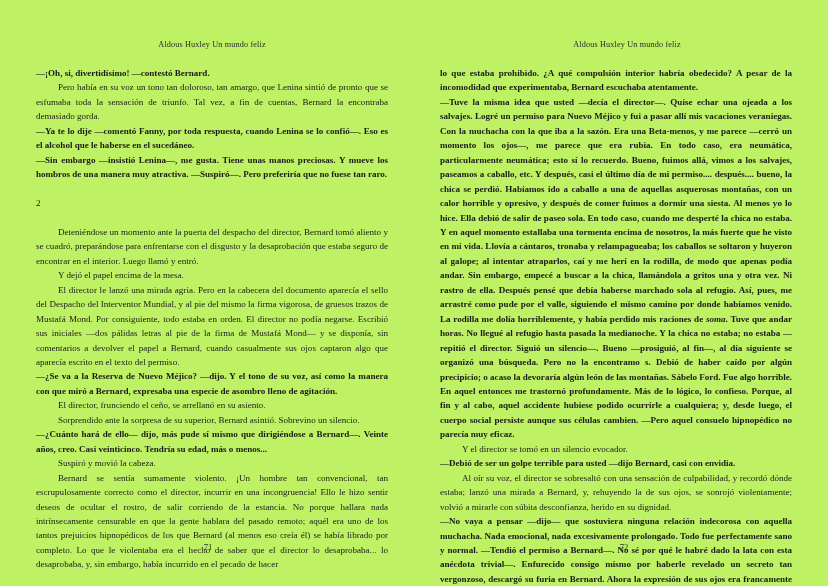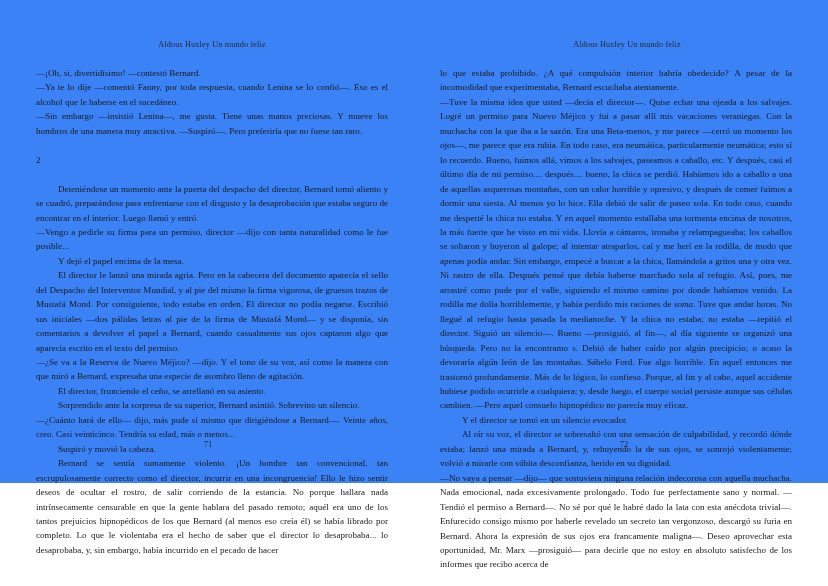--- a/index.html
+++ b/index.html
@@ -17,23 +17,23 @@
   }
   .spread {
     width: 828px;
     height: 586px;
     display: flex;
     flex-direction: row;
     position: relative;
   }
   .page {
     width: 414px;
-    height: 483px;
+    height: 586px;
     position: relative;
-    background: #3b82f6;
+    background: #bef264;
   }
   .page-header {
     position: absolute;
     top: 40px;
     left: 0;
     width: 414px;
     text-align: center;
     font-size: 8.2px;
     letter-spacing: 0.15px;
     color: #2a2a2a;
@@ -58,21 +58,21 @@
   .page-right .textblock {
     left: 447px;
     width: 352px;
   }
   .page-right .textblock { left: 26px; width: 352px; }
   p {
     margin: 0;
     text-align: justify;
   }
   p.indent { text-indent: 22px; }
-  p.noindent { text-indent: 0; }
+  p.noindent { text-indent: 0; font-weight: bold; }
   .section-num {
     margin: 0;
     text-indent: 0;
     font-size: 9.05px;
     line-height: 14.45px;
   }
   .gap-before { margin-top: 14.45px; }
   .gap-after { margin-bottom: 14.45px; }
   em { font-style: italic; }
   .folio {
@@ -89,42 +89,43 @@
 </style>
 </head>
 <body>
 
 <div class="spread">
 
   <div class="page page-left">
     <div class="page-header">Aldous Huxley Un mundo feliz</div>
     <div class="textblock">
       <p class="noindent">—¡Oh, si, divertidísimo! —contestó Bernard.</p>
+      <p class="indent">Pero había en su voz un tono tan doloroso, tan amargo, que Lenina sintió de pronto que se esfumaba toda la sensación de triunfo. Tal vez, a fin de cuentas, Bernard la encontraba demasiado gorda.</p>
       <p class="noindent">—Ya te lo dije —comentó Fanny, por toda respuesta, cuando Lenina se lo confió—. Eso es el alcohol que le haberse en el sucedáneo.</p>
       <p class="noindent">—Sin embargo —insistió Lenina—, me gusta. Tiene unas manos preciosas. Y mueve los hombros de una manera muy atractiva. —Suspiró—. Pero preferiría que no fuese tan raro.</p>
       <p class="section-num gap-before gap-after">2</p>
       <p class="indent">Deteniéndose un momento ante la puerta del despacho del director, Bernard tomó aliento y se cuadró, preparándose para enfrentarse con el disgusto y la desaprobación que estaba seguro de encontrar en el interior. Luego llamó y entró.</p>
-      <p class="noindent">—Vengo a pedirle su firma para un permiso, director —dijo con tanta naturalidad como le fue posible...</p>
       <p class="indent">Y dejó el papel encima de la mesa.</p>
       <p class="indent">El director le lanzó una mirada agria. Pero en la cabecera del documento aparecía el sello del Despacho del Interventor Mundial, y al pie del mismo la firma vigorosa, de gruesos trazos de Mustafá Mond. Por consiguiente, todo estaba en orden. El director no podía negarse. Escribió sus iniciales —dos pálidas letras al pie de la firma de Mustafá Mond— y se disponía, sin comentarios a devolver el papel a Bernard, cuando casualmente sus ojos captaron algo que aparecía escrito en el texto del permiso.</p>
       <p class="noindent">—¿Se va a la Reserva de Nuevo Méjico? —dijo. Y el tono de su voz, así como la manera con que miró a Bernard, expresaba una especie de asombro lleno de agitación.</p>
       <p class="indent">El director, frunciendo el ceño, se arrellanó en su asiento.</p>
       <p class="indent">Sorprendido ante la sorpresa de su superior, Bernard asintió. Sobrevino un silencio.</p>
       <p class="noindent">—¿Cuánto hará de ello— dijo, más pude sí mismo que dirigiéndose a Bernard—. Veinte años, creo. Casi veinticinco. Tendría su edad, más o menos...</p>
       <p class="indent">Suspiró y movió la cabeza.</p>
       <p class="indent">Bernard se sentía sumamente violento. ¡Un hombre tan convencional, tan escrupulosamente correcto como el director, incurrir en una incongruencia! Ello le hizo sentir deseos de ocultar el rostro, de salir corriendo de la estancia. No porque hallara nada intrínsecamente censurable en que la gente hablara del pasado remoto; aquél era uno de los tantos prejuicios hipnopédicos de los que Bernard (al menos eso creía él) se había librado por completo. Lo que le violentaba era el hecho de saber que el director lo desaprobaba... lo desaprobaba, y, sin embargo, había incurrido en el pecado de hacer</p>
     </div>
     <div class="folio">71</div>
   </div>
 
   <div class="page page-right">
     <div class="page-header">Aldous Huxley Un mundo feliz</div>
     <div class="textblock">
       <p class="noindent">lo que estaba prohibido. ¿A qué compulsión interior habría obedecido? A pesar de la incomodidad que experimentaba, Bernard escuchaba atentamente.</p>
       <p class="noindent"><span>—Tuve la misma idea que usted —decía el director—. Quise echar una ojeada a los salvajes. Logré un permiso para Nuevo Méjico y fui a pasar allí mis vacaciones veraniegas. Con la muchacha con la que iba a la sazón. Era una Beta-menos, y me parece —cerró un momento los ojos—, me parece que era rubia. En todo caso, era neumática, particularmente neumática; esto sí lo recuerdo. Bueno, fuimos allá, vimos a los salvajes, paseamos a caballo, etc. Y después, casi el último día de mi permiso.... después.... bueno, la chica se perdió. Habíamos ido a caballo a una de aquellas asquerosas montañas, con un calor horrible y opresivo, y después de comer fuimos a dormir una siesta. Al menos yo lo hice. Ella debió de salir de paseo sola. En todo caso, cuando me desperté la chica no estaba. Y en aquel momento estallaba una tormenta encima de nosotros, la más fuerte que he visto en mi vida. Llovía a cántaros, tronaba y relampagueaba; los caballos se soltaron y huyeron al galope; al intentar atraparlos, caí y me herí en la rodilla, de modo que apenas podía andar. Sin embargo, empecé a buscar a la chica, llamándola a gritos una y otra vez. Ni rastro de ella. Después pensé que debía haberse marchado sola al refugio. Así, pues, me arrastré como pude por el valle, siguiendo el mismo camino por donde habíamos venido. La rodilla me dolía horriblemente, y había perdido mis raciones de </span><em>soma</em><span>. Tuve que andar horas. No llegué al refugio hasta pasada la medianoche. Y la chica no estaba; no estaba —repitió el director. Siguió un silencio—. Bueno —prosiguió, al fin—, al día siguiente se organizó una búsqueda. Pero no la encontramo s. Debió de haber caído por algún precipicio; o acaso la devoraría algún león de las montañas. Sábelo Ford. Fue algo horrible. En aquel entonces me trastornó profundamente. Más de lo lógico, lo confieso. Porque, al fin y al cabo, aquel accidente hubiese podido ocurrirle a cualquiera; y, desde luego, el cuerpo social persiste aunque sus células cambien. —Pero aquel consuelo hipnopédico no parecía muy eficaz.</span></p>
       <p class="indent">Y el director se tomó en un silencio evocador.</p>
+      <p class="noindent">—Debió de ser un golpe terrible para usted —dijo Bernard, casi con envidia.</p>
       <p class="indent">Al oír su voz, el director se sobresaltó con una sensación de culpabilidad, y recordó dónde estaba; lanzó una mirada a Bernard, y, rehuyendo la de sus ojos, se sonrojó violentamente; volvió a mirarle con súbita desconfianza, herido en su dignidad.</p>
       <p class="noindent">—No vaya a pensar —dijo— que sostuviera ninguna relación indecorosa con aquella muchacha. Nada emocional, nada excesivamente prolongado. Todo fue perfectamente sano y normal. —Tendió el permiso a Bernard—. No sé por qué le habré dado la lata con esta anécdota trivial—. Enfurecido consigo mismo por haberle revelado un secreto tan vergonzoso, descargó su furia en Bernard. Ahora la expresión de sus ojos era francamente maligna—. Deseo aprovechar esta oportunidad, Mr. Marx —prosiguió— para decirle que no estoy en absoluto satisfecho de los informes que recibo acerca de</p>
     </div>
     <div class="folio">72</div>
   </div>
 
 </div>
 
 </body></html>

